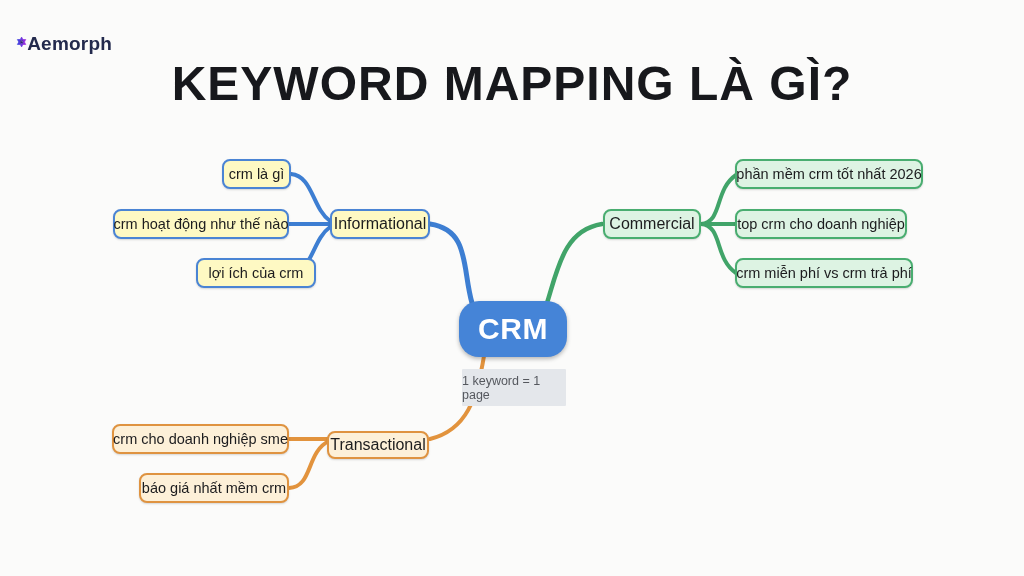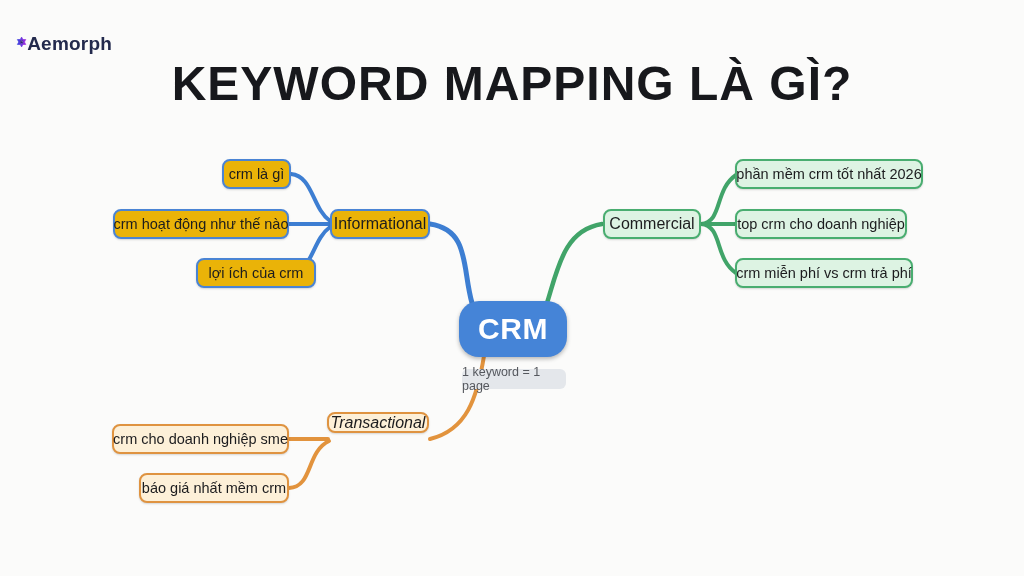--- a/index.html
+++ b/index.html
@@ -30,34 +30,34 @@
   .node{
     position:absolute;
     display:flex;align-items:center;justify-content:center;
     border-radius:8px;border:2px solid;
     box-sizing:border-box;
     font-size:14.5px;color:#1c1c1e;
     box-shadow:0 1px 2px rgba(0,0,0,.15);
     white-space:nowrap;
   }
   .branch-label{font-size:16px;}
-  .n-blue{background:#eab308;border-color:#4a84d4;}
+  .n-blue{background:#fef9c3;border-color:#4a84d4;}
   .n-green{background:#ddf3e3;border-color:#49ad70;}
   .n-orange{background:#fdf0d8;border-color:#df9340;}
   .center-node{
     position:absolute;left:459px;top:301px;width:108px;height:56px;
     display:flex;align-items:center;justify-content:center;
     background:#4584d7;border-radius:20px;
     box-shadow:0 2px 4px rgba(0,0,0,.28);
     color:#fff;font-size:30px;font-weight:bold;letter-spacing:.5px;
   }
   .center-note{
-    position:absolute;left:462px;top:369px;width:104px;height:20px;
+    position:absolute;left:462px;top:369px;width:104px;height:37px;
     display:flex;align-items:center;justify-content:center;
-    background:#e4e7eb;border-radius:6px;
+    background:#e4e7eb;border-radius:1px;
     color:#55585e;font-size:12.5px;
   }
 </style>
 </head>
 <body>
 
 <div class="canvas">
 
   <div class="logo-wrap">
     <svg class="logo-star" viewBox="0 0 100 100">
@@ -96,20 +96,20 @@
   <div class="node n-blue" style="left:222px;top:159px;width:69px;height:30px;">crm là gì</div>
   <div class="node n-blue" style="left:113px;top:209px;width:176px;height:30px;">crm hoạt động như thế nào</div>
   <div class="node n-blue" style="left:196px;top:258px;width:120px;height:30px;">lợi ích của crm</div>
   <div class="node n-blue branch-label" style="left:330px;top:209px;width:100px;height:30px;">Informational</div>
 
   <div class="node n-green branch-label" style="left:603px;top:209px;width:98px;height:30px;">Commercial</div>
   <div class="node n-green" style="left:735px;top:159px;width:188px;height:30px;">phần mềm crm tốt nhất 2026</div>
   <div class="node n-green" style="left:735px;top:209px;width:172px;height:30px;">top crm cho doanh nghiệp</div>
   <div class="node n-green" style="left:735px;top:258px;width:178px;height:30px;">crm miễn phí vs crm trả phí</div>
 
-  <div class="node n-orange branch-label" style="left:327px;top:412px;width:102px;height:21px;font-style:italic;">Transactional</div>
+  <div class="node n-orange branch-label" style="left:327px;top:431px;width:102px;height:28px;">Transactional</div>
   <div class="node n-orange" style="left:112px;top:424px;width:177px;height:30px;">crm cho doanh nghiệp sme</div>
   <div class="node n-orange" style="left:139px;top:473px;width:150px;height:30px;">báo giá nhất mềm crm</div>
 
   <div class="center-node">CRM</div>
   <div class="center-note">1 keyword = 1 page</div>
 
 </div>
 
 </body></html>

